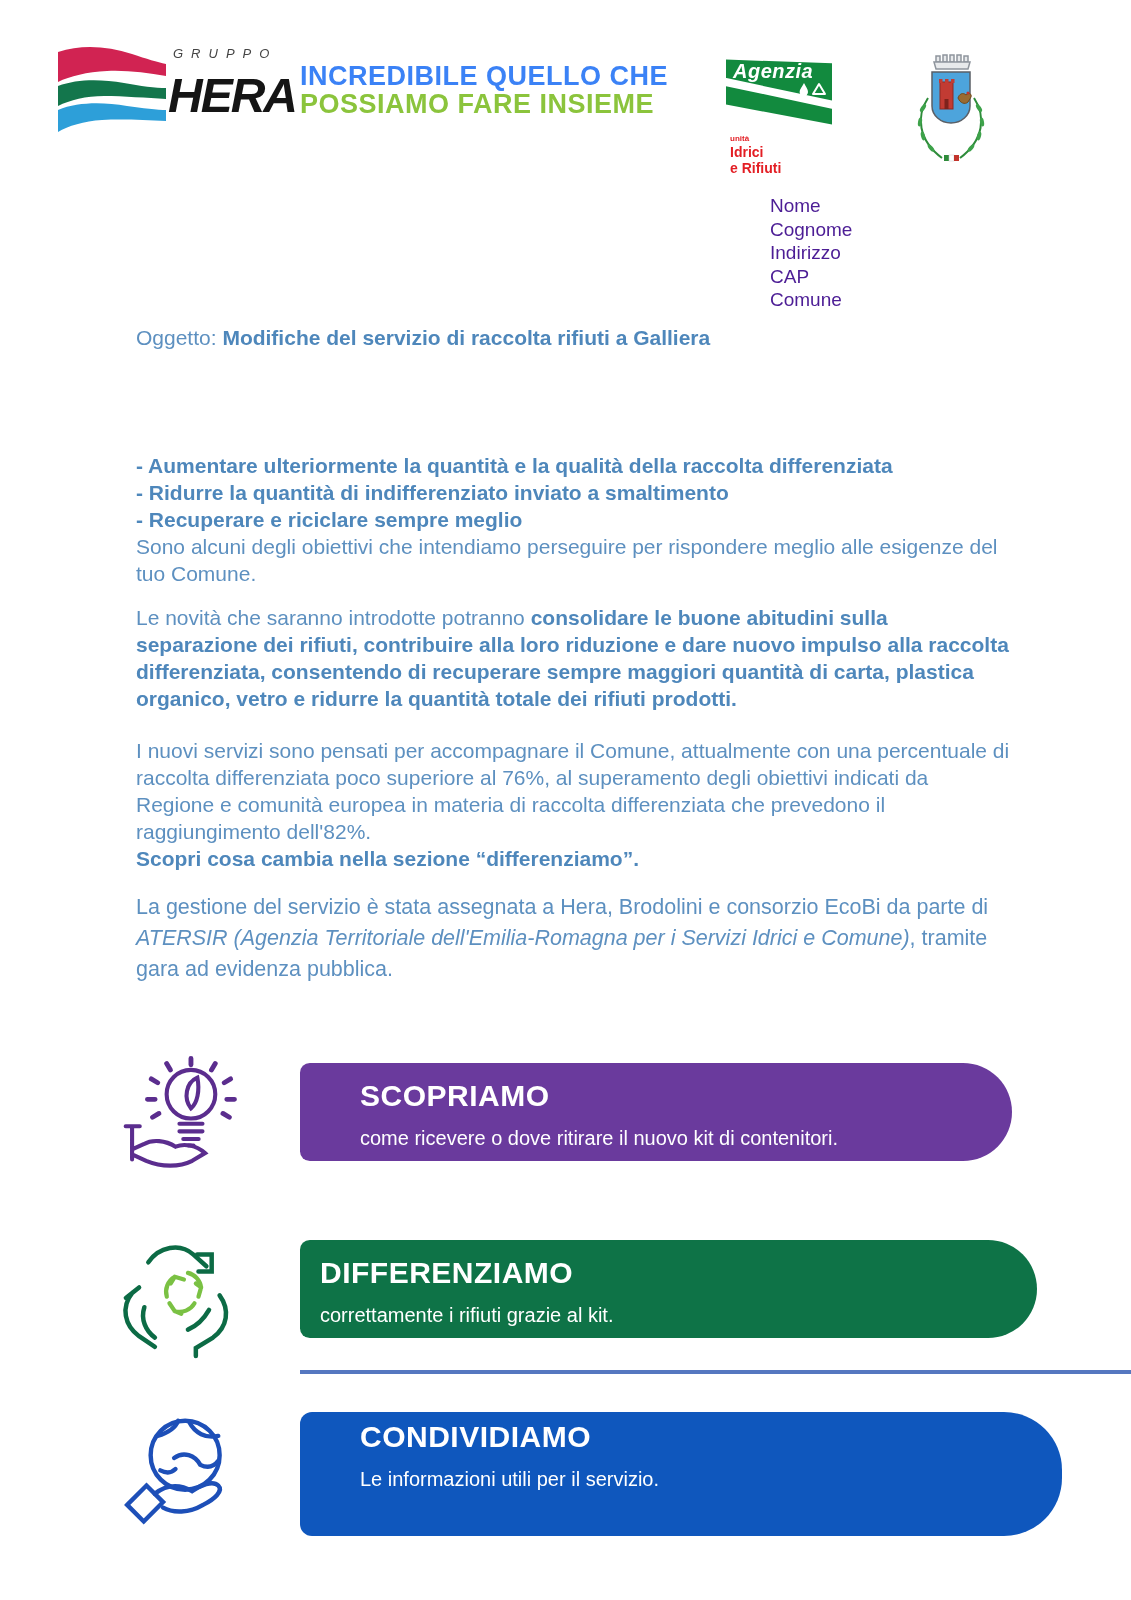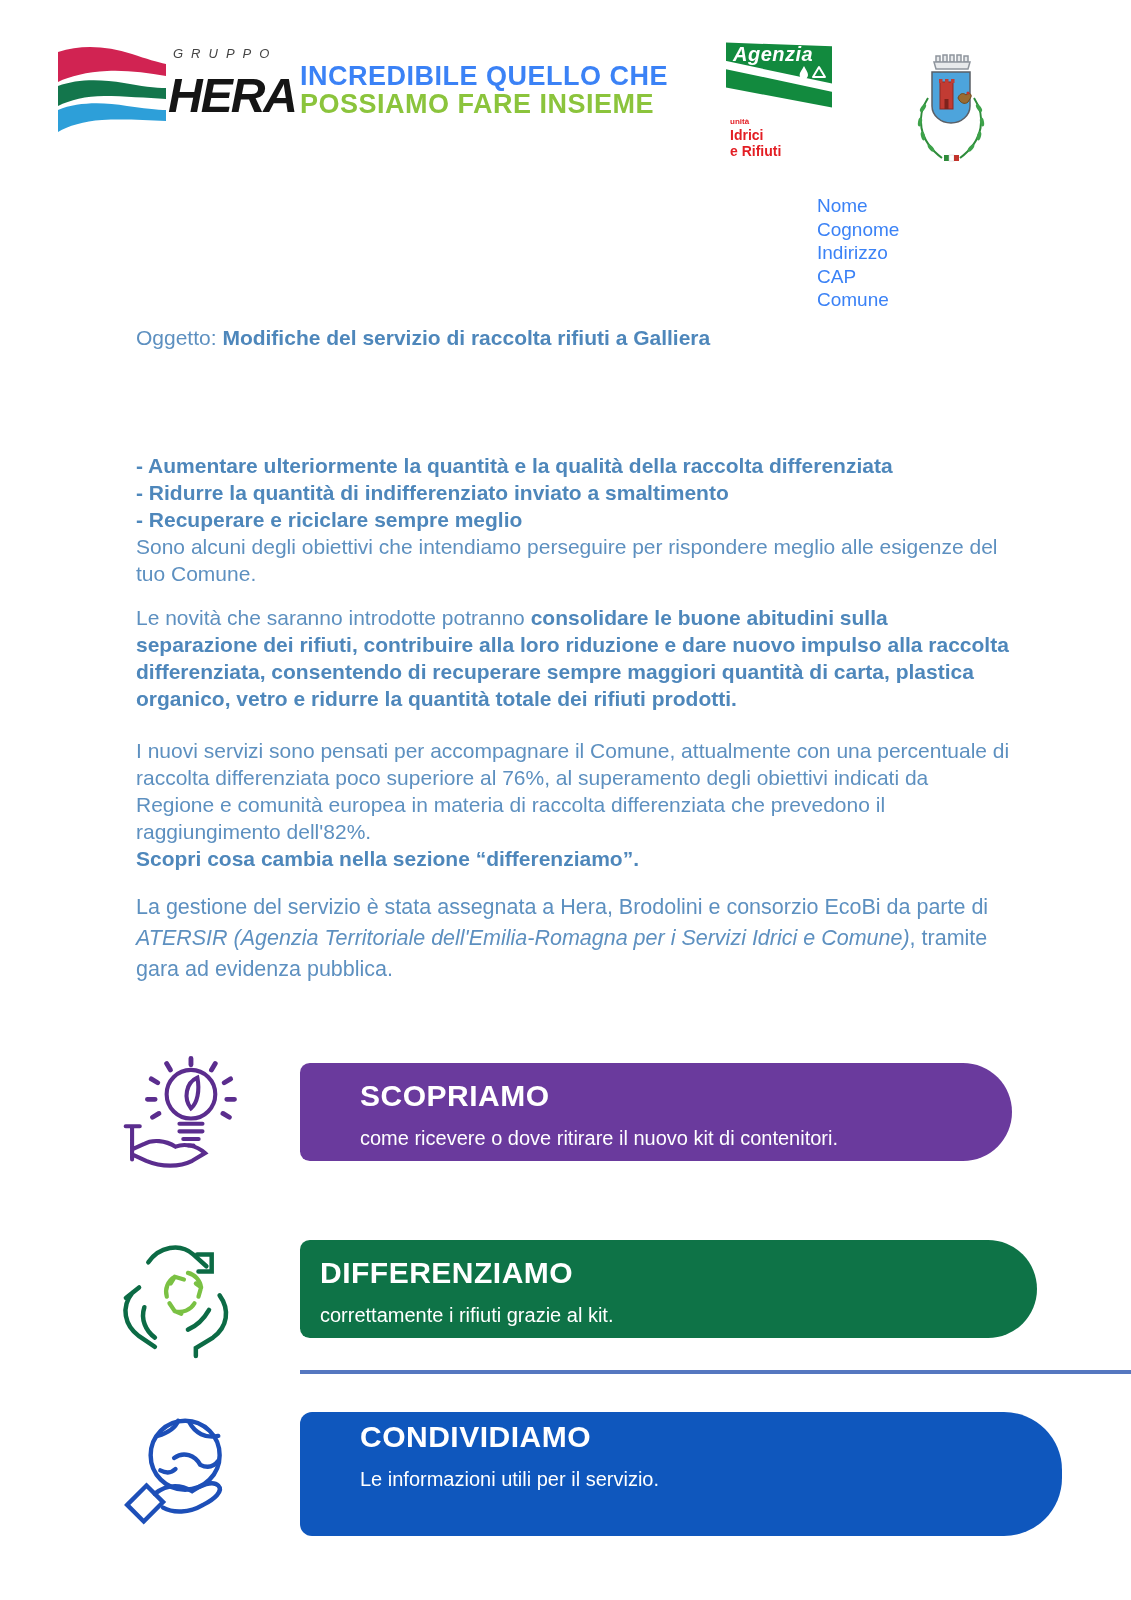--- a/index.html
+++ b/index.html
@@ -6,33 +6,33 @@
   .page{
     position:relative;width:1131px;height:1600px;margin:0 auto;
     background:#ffffff;overflow:hidden;
     font-family:"Liberation Sans", sans-serif;
   }
   
   .hera-logo{position:absolute;left:52px;top:40px;width:245px;height:100px;}
   .tagline{position:absolute;left:300px;top:62px;line-height:28px;font-weight:800;font-size:27px;letter-spacing:.5px;}
   .tagline .tag1{color:#3b82f6;}
   .tagline .tag2{color:#8bc43c;}
-  .atersir{position:absolute;left:726px;top:39px;width:106px;height:90px;}
+  .atersir{position:absolute;left:726px;top:56px;width:106px;height:90px;}
   .at-green{position:absolute;inset:0;background:#128a3e;clip-path:polygon(0 4%,100% 8%,100% 76%,0 54%);}
   .at-title{position:absolute;left:7px;top:4px;color:#fff;font-size:20px;font-weight:800;font-style:italic;letter-spacing:.5px;}
   .at-slash{position:absolute;left:-4px;top:34px;width:120px;height:8px;background:#fff;transform:rotate(12deg);overflow:hidden;}
   .at-diагtxt,.at-diagtxt{color:#d42a1e;font-size:5px;line-height:8px;white-space:nowrap;font-weight:700;}
   .at-icons{position:absolute;right:4px;top:26px;}
   .at-red{position:absolute;left:4px;top:47px;color:#e31e24;line-height:1;}
   .at-unita{font-size:8px;font-weight:700;margin-top:32px;}
   .at-idrici{font-size:14px;font-weight:800;margin-top:2px;}
   .at-rifiuti{font-size:14px;font-weight:800;margin-top:2px;}
   .crest{position:absolute;left:912px;top:52px;width:78px;height:112px;}
   
-  .recipient{position:absolute;left:770px;top:194px;font-size:19px;line-height:23.5px;color:#3b82f6;margin-left:47px;}
+  .recipient{position:absolute;left:770px;top:194px;font-size:19px;line-height:23.5px;color:#4c1d95;}
   
   .blk{position:absolute;left:136px;width:874px;font-size:21px;line-height:27px;color:#5d90c0;}
   .b{font-weight:700;color:#4e87bb;}
   .i{font-style:italic;}
   .subject{top:324px;}
   .para1{top:371px;}
   .bullets{top:452px;}
   .para2{top:604px;}
   .para3{top:737px;}
   .para4{top:892px;font-size:21.5px;line-height:31px;}

